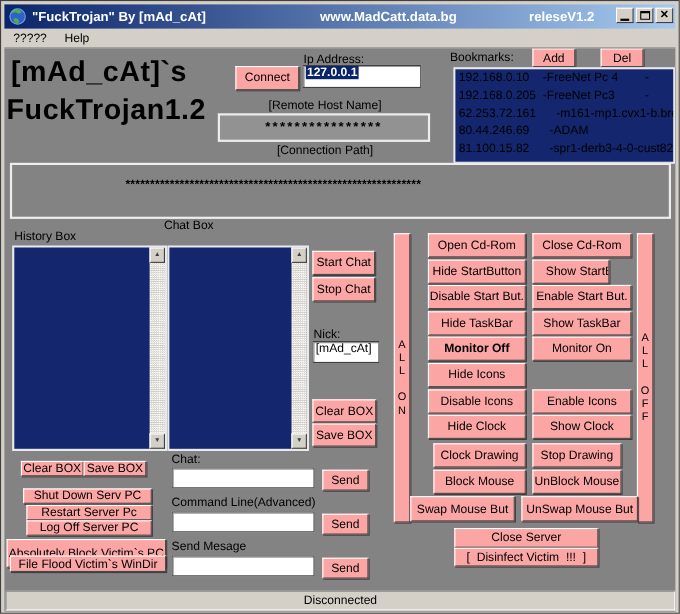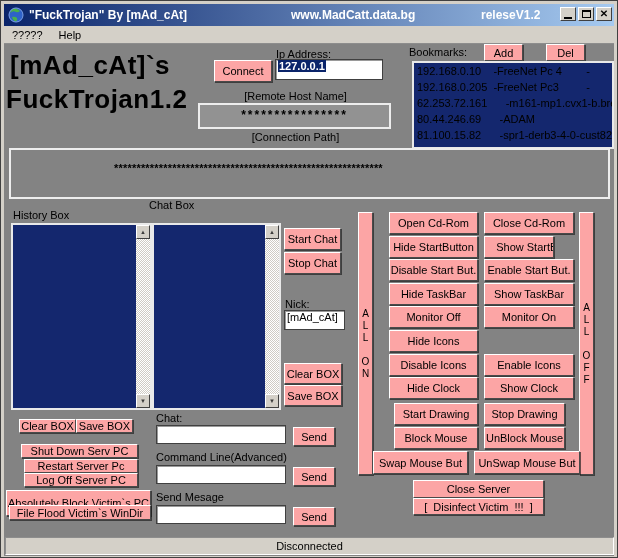--- a/index.html
+++ b/index.html
@@ -195,34 +195,34 @@
 L
 
 O
 F
 F</div>
 
     <div class="btn" style="left:385px;top:192px;width:89px;height:22px;">Hide StartButton</div>
     <div class="btn" style="left:385px;top:168px;width:89px;height:22px;">Open Cd-Rom</div>
     <div class="btn" style="left:385px;top:215px;width:89px;height:22px;">Disable Start But.</div>
     <div class="btn" style="left:385px;top:239px;width:89px;height:22px;">Hide TaskBar</div>
-    <div class="btn" style="left:385px;top:262px;width:89px;height:22px;">Monitor Off</div>
+    <div class="btn" style="left:385px;top:262px;width:89px;height:22px;font-weight:bold;">Monitor Off</div>
     <div class="btn" style="left:385px;top:286px;width:89px;height:22px;">Hide Icons</div>
     <div class="btn" style="left:385px;top:310px;width:89px;height:22px;">Disable Icons</div>
     <div class="btn" style="left:385px;top:333px;width:89px;height:22px;">Hide Clock</div>
 
     <div class="btn" style="left:480px;top:168px;width:90px;height:22px;">Close Cd-Rom</div>
     <div class="btn" style="left:480px;top:192px;width:70px;height:22px;padding-left:40px;">Show StartButton</div>
     <div class="btn" style="left:480px;top:215px;width:90px;height:22px;">Enable Start But.</div>
     <div class="btn" style="left:480px;top:239px;width:90px;height:22px;">Show TaskBar</div>
     <div class="btn" style="left:480px;top:262px;width:90px;height:22px;">Monitor On</div>
     <div class="btn" style="left:480px;top:310px;width:90px;height:22px;">Enable Icons</div>
     <div class="btn" style="left:480px;top:333px;width:90px;height:22px;">Show Clock</div>
 
-    <div class="btn" style="left:390px;top:359px;width:84px;height:22px;">Start Drawing</div>
+    <div class="btn" style="left:390px;top:359px;width:84px;height:22px;">Clock Drawing</div>
     <div class="btn" style="left:480px;top:359px;width:81px;height:22px;">Stop Drawing</div>
     <div class="btn" style="left:390px;top:383px;width:84px;height:22px;">Block Mouse</div>
     <div class="btn" style="left:480px;top:383px;width:81px;height:22px;">UnBlock Mouse</div>
     <div class="btn" style="left:369px;top:407px;width:95px;height:23px;">Swap Mouse But</div>
     <div class="btn" style="left:470px;top:407px;width:106px;height:23px;">UnSwap Mouse But</div>
 
     <div class="btn" style="left:409px;top:436px;width:131px;height:18px;">Close Server</div>
     <div class="btn pre" style="left:409px;top:454px;width:131px;height:17px;">[  Disinfect Victim  !!!  ]</div>
 
     <div class="statusbar">

